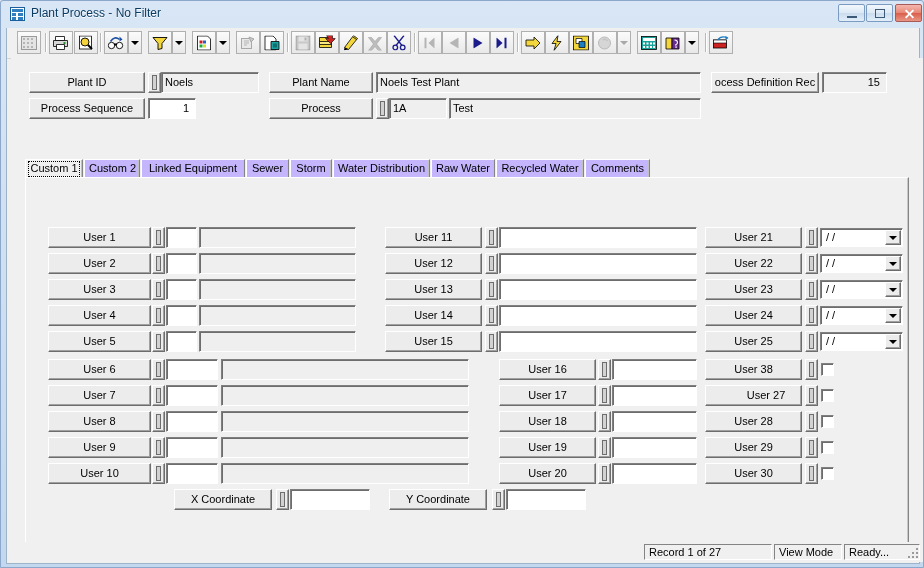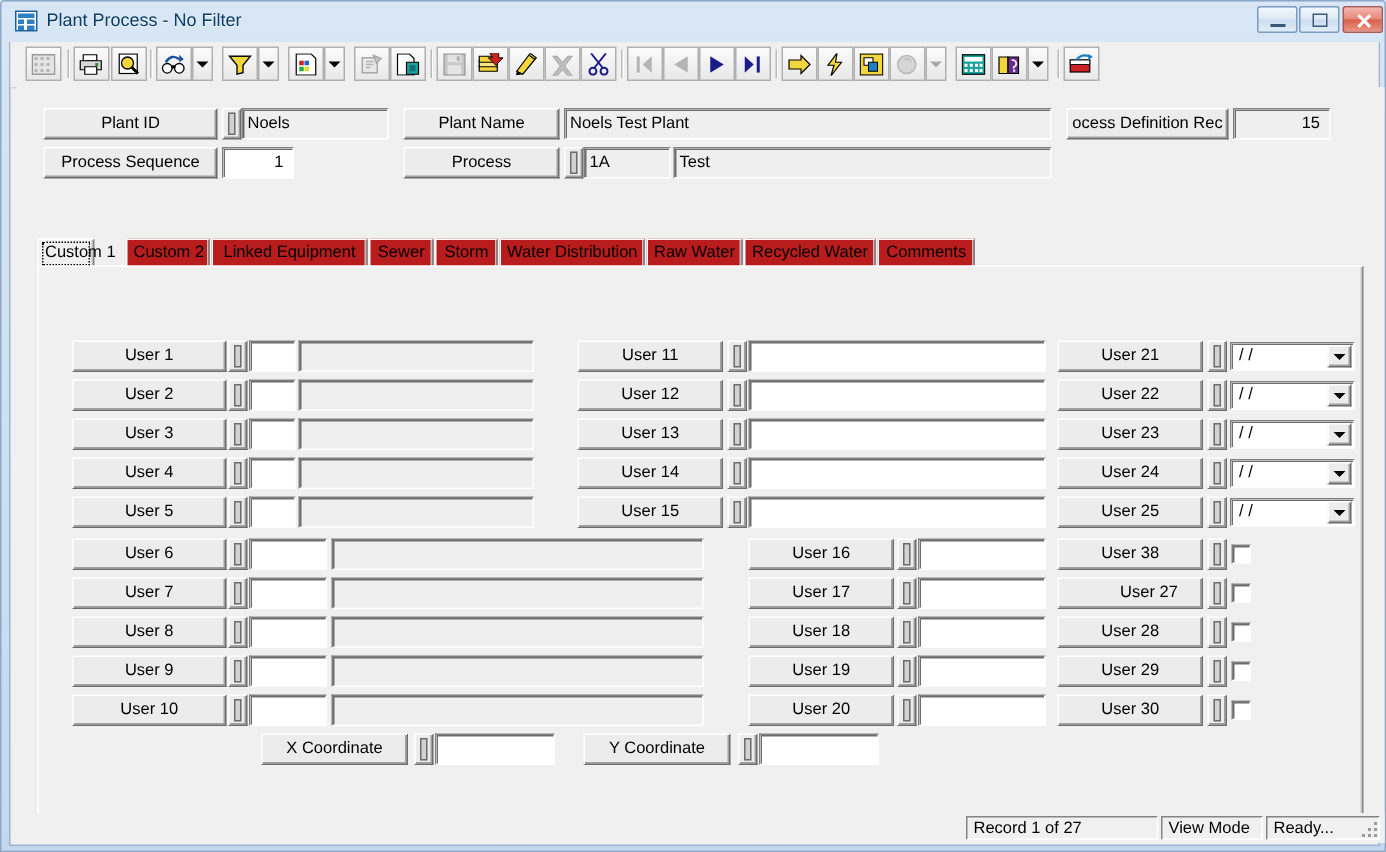--- a/index.html
+++ b/index.html
@@ -117,21 +117,21 @@
     border:1px solid #6d6d6d;
     box-sizing:border-box;
     display:block;
   }
   
   #tabstrip{
     position:absolute;left:14px;top:101px;width:884px;height:19px;
   }
   .tab{
     position:absolute;top:0;height:19px;box-sizing:border-box;
-    background:#b91c1c;
+    background:#c4b5fd;
     border:1px solid #ffffff;
     border-right-color:#848484;border-bottom:none;
     box-shadow:inset -1px 0 0 #c0c0c0;
     line-height:17px;text-align:center;
     font-size:11px;color:#000;white-space:nowrap;
     padding:0 4px;
   }
   .tab.sel{
     background:#f0f0f0;
   }
@@ -453,21 +453,21 @@
       <div class="fld num white" style="left:137px;top:40px;width:48px;">1</div>
 
       <div class="hdrbtn" style="left:258px;top:40px;width:104px;">Process</div>
       <div class="spin" style="left:365px;top:40px;">
           <i></i>
         </div>
       <div class="fld" style="left:378px;top:40px;width:58px;">1A</div>
       <div class="fld" style="left:438px;top:40px;width:252px;">Test</div>
 
       <div id="tabstrip">
-        <div class="tab sel" style="left:0px;width:38px;">
+        <div class="tab sel" style="left:0px;width:58px;">
           <span>Custom 1</span>
           <span class="focusbox"></span>
         </div>
         <div class="tab" style="left:59px;width:56px;">
           <span>Custom 2</span>
         </div>
         <div class="tab" style="left:116px;width:104px;">
           <span>Linked Equipment</span>
         </div>
         <div class="tab" style="left:221px;width:43px;">

